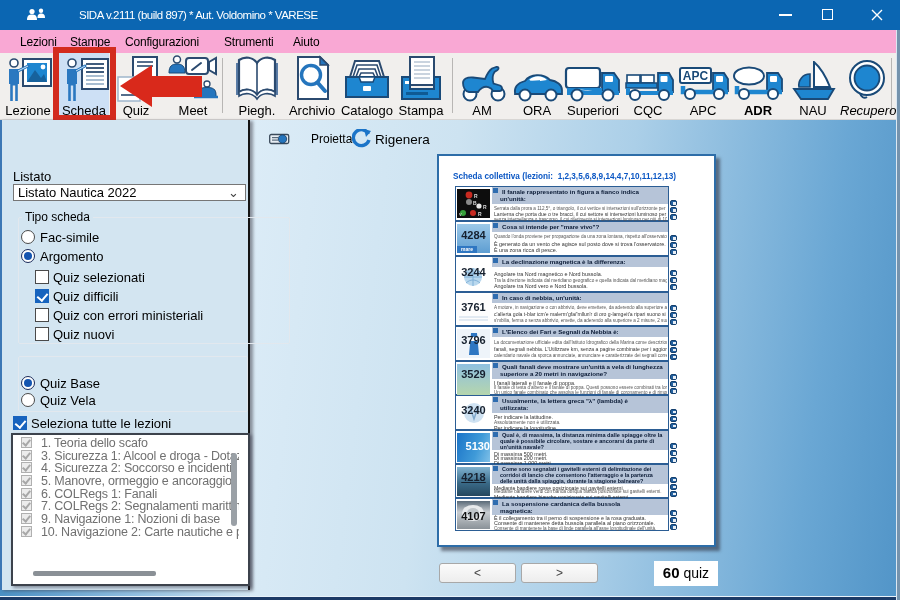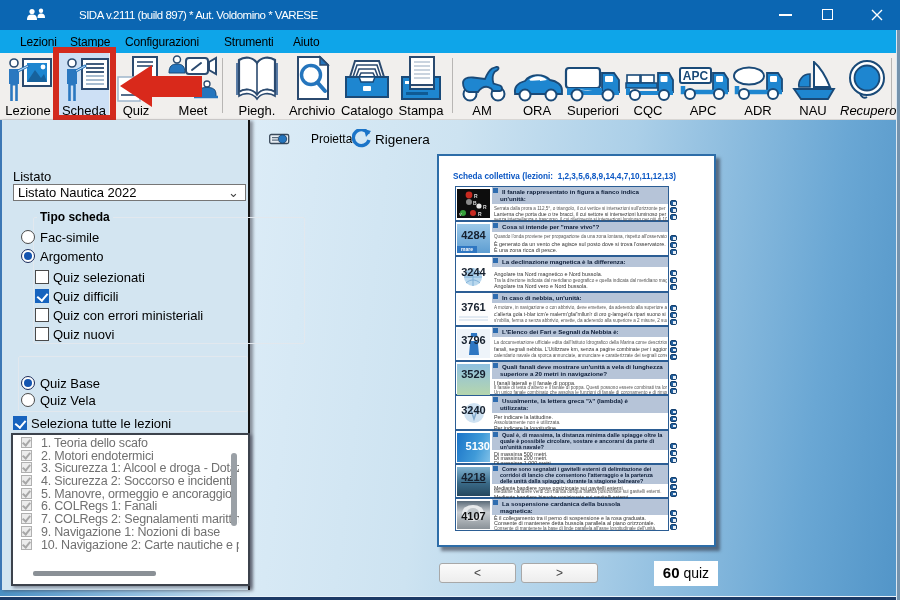--- a/index.html
+++ b/index.html
@@ -1,21 +1,21 @@
 <!DOCTYPE html>
 <html><head><meta charset="utf-8">
 <style>
   * { margin:0; padding:0; box-sizing:border-box; }
   body { width:900px; height:600px; font-family:"Liberation Sans", sans-serif; overflow:hidden; position:relative; background:#fff; }
   .abs { position:absolute; }
   
   #titlebar { left:0; top:0; width:900px; height:30px; background:#0b66b2; color:#fff; }
   #titletext { left:79px; top:9px; font-size:11.5px; letter-spacing:-0.5px; color:#fff; }
   
-  #menubar { left:0; top:30px; width:900px; height:23px; background:#0ea5e9; }
+  #menubar { left:0; top:30px; width:900px; height:23px; background:#f9a8d4; }
   .menuitem { position:absolute; top:5px; font-size:12px; letter-spacing:-0.2px; color:#000; }
   
   #toolbar { left:0; top:53px; width:900px; height:67px; background:#f1efed; border-bottom:1px solid #d8d6d4; }
   .tbtn { position:absolute; text-align:center; }
   .tlabel { position:absolute; width:100%; bottom:1px; font-size:13px; color:#000; text-align:center; }
   .sep { position:absolute; top:5px; width:1px; height:55px; background:#b8b6b4; }
   
   #panel { z-index:2; left:0; top:120px; width:250px; height:470px; background:#d3e5f1; border-left:2px solid #3c77b5; border-right:2px solid #141414; box-shadow:3px 1px 3px rgba(70,70,80,0.55); }
   #panelhead { left:7px; top:5px; width:244px; height:35px; background:#131487; }
   #panelhead div { color:#fff; font-size:19px; letter-spacing:-0.3px; font-weight:bold; font-style:italic; text-align:center; margin-top:4px; text-shadow:1px 1px 1px #000; }
@@ -227,21 +227,21 @@
   <div class="tlabel" style="left:678px; width:50px;">APC</div>
 
   <svg class="tbtn" style="left:732px; top:12px;" width="52" height="38" viewBox="0 0 52 38">
     <ellipse cx="17" cy="11" rx="15" ry="8.5" fill="#fff" stroke="#1a4a78" stroke-width="2"></ellipse>
     <path d="M35,8 L46,8 L50,14 L50,26 L35,26 Z" fill="#1e86d0" stroke="#1a4a78" stroke-width="1.8"></path>
     <rect x="38" y="11" width="7" height="6" rx="1" fill="#fff"></rect>
     <path d="M5,21 L5,27 L50,27" fill="none" stroke="#1e86d0" stroke-width="4.5"></path>
     <circle cx="12" cy="29" r="5" fill="#fff" stroke="#1a4a78" stroke-width="2"></circle>
     <circle cx="41" cy="29" r="5" fill="#fff" stroke="#1a4a78" stroke-width="2"></circle>
   </svg>
-  <div class="tlabel" style="left:733px; width:50px;">ADR</div>
+  <div class="tlabel" style="left:733px; width:50px;font-weight:bold;">ADR</div>
 
   <svg class="tbtn" style="left:790px; top:8px;" width="48" height="42" viewBox="0 0 48 42">
     <path d="M20,13 A11 11 0 0 0 9,26 L20,26 Z" fill="#1e86d0" stroke="#1a4a78" stroke-width="1.6"></path>
     <path d="M24,1 L24,26 L40,26 C36,16 31,7 24,1 Z" fill="#fff" stroke="#1a4a78" stroke-width="2"></path>
     <path d="M4,28 L44,28 L38,38 L11,38 Z" fill="#1e86d0" stroke="#1a4a78" stroke-width="1.8"></path>
   </svg>
   <div class="tlabel" style="left:788px; width:50px;">NAU</div>
 
   <svg class="tbtn" style="left:844px; top:6px;" width="46" height="44" viewBox="0 0 46 44">
     <circle cx="23" cy="19" r="17" fill="#fff" stroke="#1a4a78" stroke-width="2"></circle>
@@ -252,21 +252,21 @@
 </div>
 
 <div class="abs" style="left:53px; top:47px; width:63px; height:74px; border:6px solid #d32b1e;"></div>
 
 <svg class="abs" style="left:119px; top:60px;" width="84" height="48" viewBox="0 0 84 48">
   <polygon points="1,26 33,5 33,16 83,16 83,37 33,37 33,47" fill="#d9291b"></polygon>
 </svg>
 <div class="abs" id="panel">
   <span class="plabel" style="left:11px; top:49px;">Listato</span>
   <div class="abs" id="dropdown">Listato Nautica 2022<span style="position:absolute; right:6px; top:0px; color:#444;">⌄</span></div>
-  <fieldset style="left:31px; top:90px; width:272px; height:134px;font-weight:bold;">
+  <fieldset style="left:16px; top:90px; width:272px; height:134px;">
       <legend>Tipo scheda</legend>
     </fieldset>
   <div class="radio" style="left:19px; top:110px;"></div>
     <span class="ptext" style="left:38px; top:110px;">Fac-simile</span>
   <div class="radio sel" style="left:19px; top:129px;"></div>
     <span class="ptext" style="left:38px; top:129px;">Argomento</span>
   <div class="check" style="left:33px; top:150px;"></div>
     <span class="ptext" style="left:51px; top:150px;">Quiz selezionati</span>
   <div class="check on" style="left:33px; top:169px;"></div>
     <span class="ptext" style="left:51px; top:169px;">Quiz difficili</span>
@@ -282,24 +282,20 @@
   <div class="check on" style="left:11px; top:296px;"></div>
     <span class="ptext" style="left:29px; top:296px;">Seleziona tutte le lezioni</span>
   <div class="abs" id="listbox">
     <div style="padding-top:2px;">
       <div class="li">
           <i class="gcheck"></i>
           <span>1. Teoria dello scafo</span>
         </div>
       <div class="li">
           <i class="gcheck"></i>
-          <span>2. Motori endotermici</span>
-        </div>
-      <div class="li">
-          <i class="gcheck"></i>
           <span>3. Sicurezza 1: Alcool e droga - Dotazior</span>
         </div>
       <div class="li">
           <i class="gcheck"></i>
           <span>4. Sicurezza 2: Soccorso e incidenti</span>
         </div>
       <div class="li">
           <i class="gcheck"></i>
           <span>5. Manovre, ormeggio e ancoraggio</span>
         </div>

